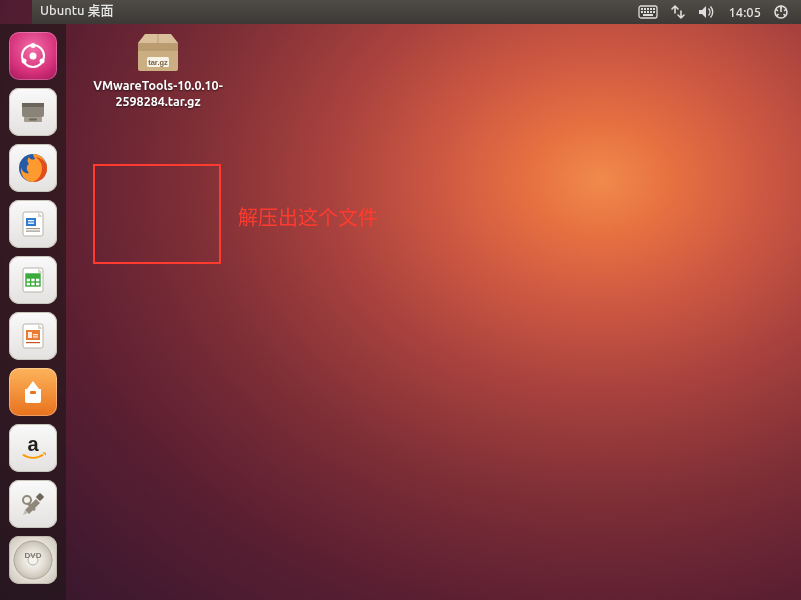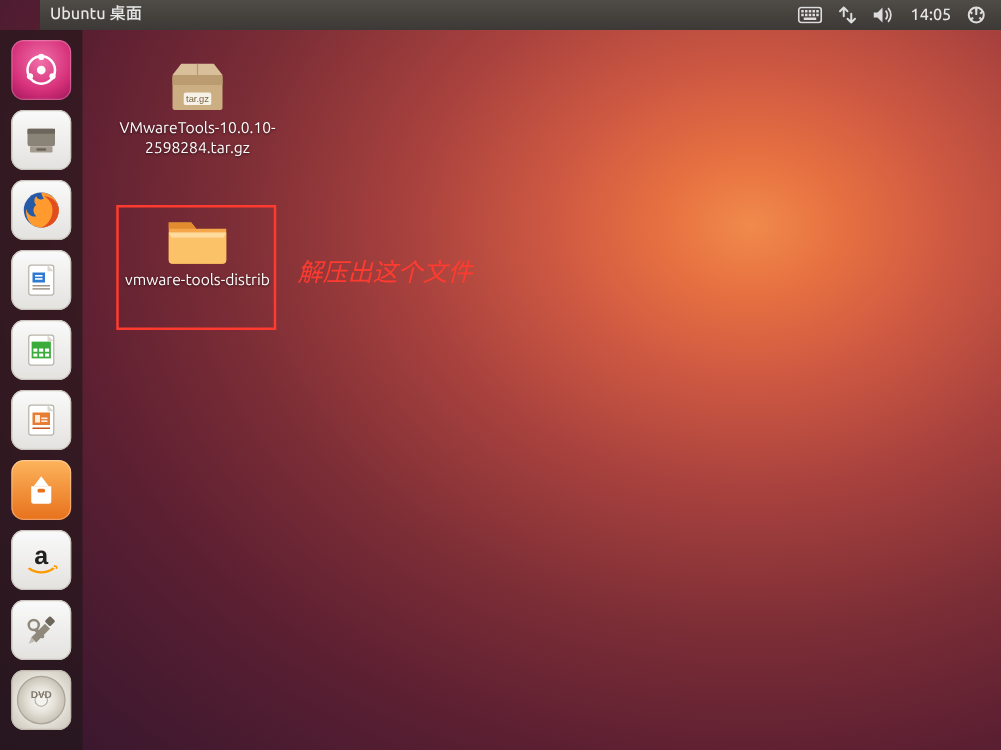--- a/index.html
+++ b/index.html
@@ -38,21 +38,21 @@
   position: relative;
 }
 .tile.dash { background: radial-gradient(circle at 50% 35%, #f16ea8 0%, #d6317a 60%, #9e1459 100%); box-shadow: inset 0 0 0 1px rgba(255,255,255,.25); }
 .tile.white { background: linear-gradient(to bottom, #fafafa, #e3e2df); box-shadow: inset 0 0 0 1px #c9c5bd; }
 .tile.orange { background: linear-gradient(to bottom, #fdb45c, #e8711c); box-shadow: inset 0 0 0 1px rgba(255,255,255,.3); }
 .tile { width: 48px; height: 48px; border-radius: 10px; display: flex; align-items: center; justify-content: center; }
 .desktop-icons { position: absolute; top: 24px; left: 66px; right: 0; bottom: 0; }
 .desktop-icon { position: absolute; width: 130px; display: flex; flex-direction: column; align-items: center; text-align: center; color: #fff; font-size: 12.5px; line-height: 1.25; cursor: pointer; }
 .desktop-icon .label { margin-top: 3px; text-shadow: 0 1px 2px rgba(0,0,0,.6); word-break: break-word; }
 .selection-box { position: absolute; border: 2px solid #ff3b2f; pointer-events: none; }
-.annotation { position: absolute; color: #ff3b2f; font-size: 20px; font-weight: 400; pointer-events: none; font-style: italic; }
+.annotation { position: absolute; color: #ff3b2f; font-size: 20px; font-weight: 400; pointer-events: none; }
 </style>
 </head>
 <body>
 
 <div class="desktop">
 
   <div class="top-panel">
     <div class="title">Ubuntu 桌面</div>
     <div class="spacer"></div>
     <div class="indicator">
@@ -220,39 +220,30 @@
             </defs>
             <circle cx="22" cy="22" r="19" fill="url(#dg)" stroke="#aaa499"></circle>
             <circle cx="22" cy="22" r="5" fill="#f5f3ee" stroke="#b8b2a6"></circle>
             <text x="22" y="20" text-anchor="middle" font-size="8" font-weight="700" fill="#7d766a" font-family="Arial">DVD</text>
           </svg>
         </div>
       </div>
   </div>
 
   <div class="desktop-icons">
-    <div class="desktop-icon" style="left:27px; top:24px;">
+    <div class="desktop-icon" style="left:27px; top:7px;font-weight:bold;">
       <svg width="50" height="44" viewBox="0 0 50 44">
           <rect x="5" y="12" width="40" height="28" rx="2" fill="#cbae82"></rect>
           <rect x="5" y="12" width="40" height="8" fill="#ba9c70"></rect>
           <path d="M5 12 L12 3 H38 L45 12 Z" fill="#d9c09a"></path>
           <line x1="25" y1="3" x2="25" y2="12" stroke="#b89b6f" stroke-width="1"></line>
           <rect x="14" y="26" width="22" height="10" rx="1.5" fill="#f6f2e8"></rect>
           <text x="25" y="33.5" text-anchor="middle" font-size="7.5" fill="#7a6545" font-family="Arial">tar.gz</text>
         </svg>
       <div class="label">VMwareTools-10.0.10-2598284.tar.gz</div>
     </div>
 
-    <div class="desktop-icon" style="left:27px; top:144px;">
-      <svg width="54" height="46" viewBox="0 0 54 46">
-          <path d="M4 10 h18 l4 5 h24 v25 a3 3 0 0 1 -3 3 H7 a3 3 0 0 1 -3 -3 Z" fill="#f6a74a"></path>
-          <path d="M4 10 h18 l4 5 H4 Z" fill="#e28c2f"></path>
-          <path d="M4 18 h46 v22 a3 3 0 0 1 -3 3 H7 a3 3 0 0 1 -3 -3 Z" fill="#fcc268"></path>
-          <path d="M4 18 h46 l-2 4 H6 Z" fill="#ffe1ab" opacity=".8"></path>
-        </svg>
-      <div class="label">vmware-tools-distrib</div>
-    </div>
 
     <div class="selection-box" style="left:27px; top:140px; width:128px; height:100px;"></div>
     <div class="annotation" style="left:172px; top:178px;">解压出这个文件</div>
   </div>
 
 </div>
 
 </body></html>

